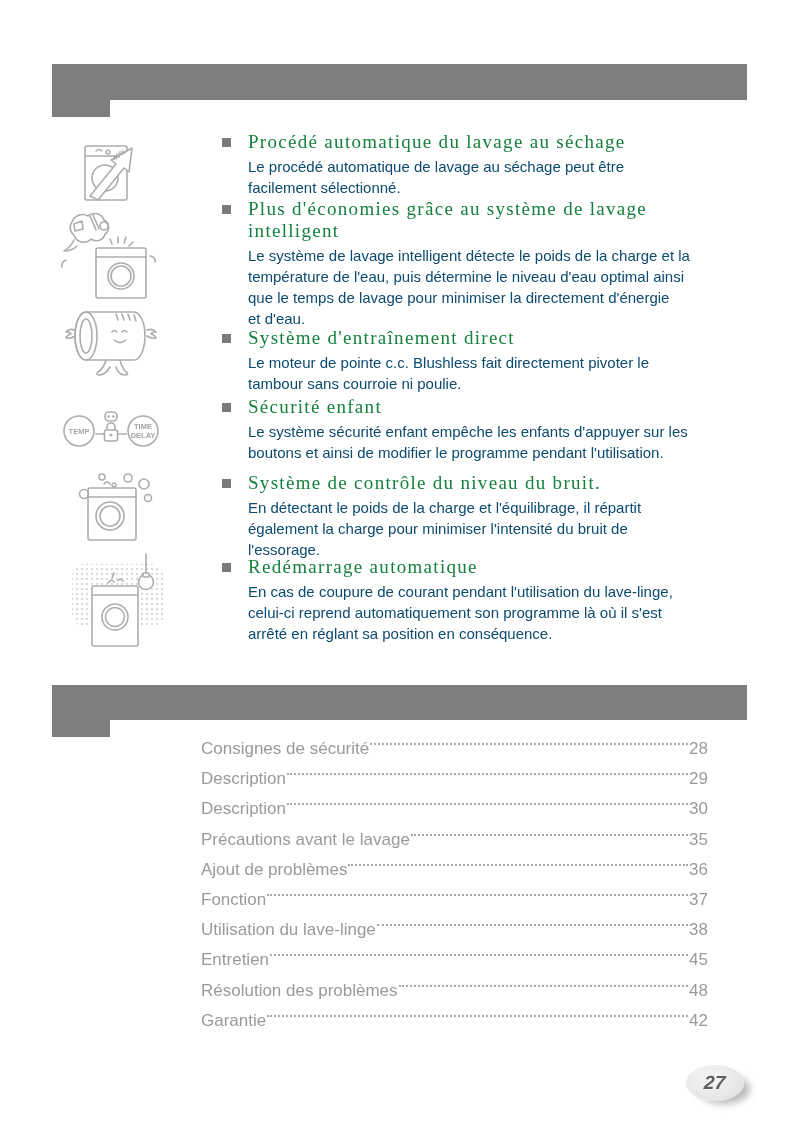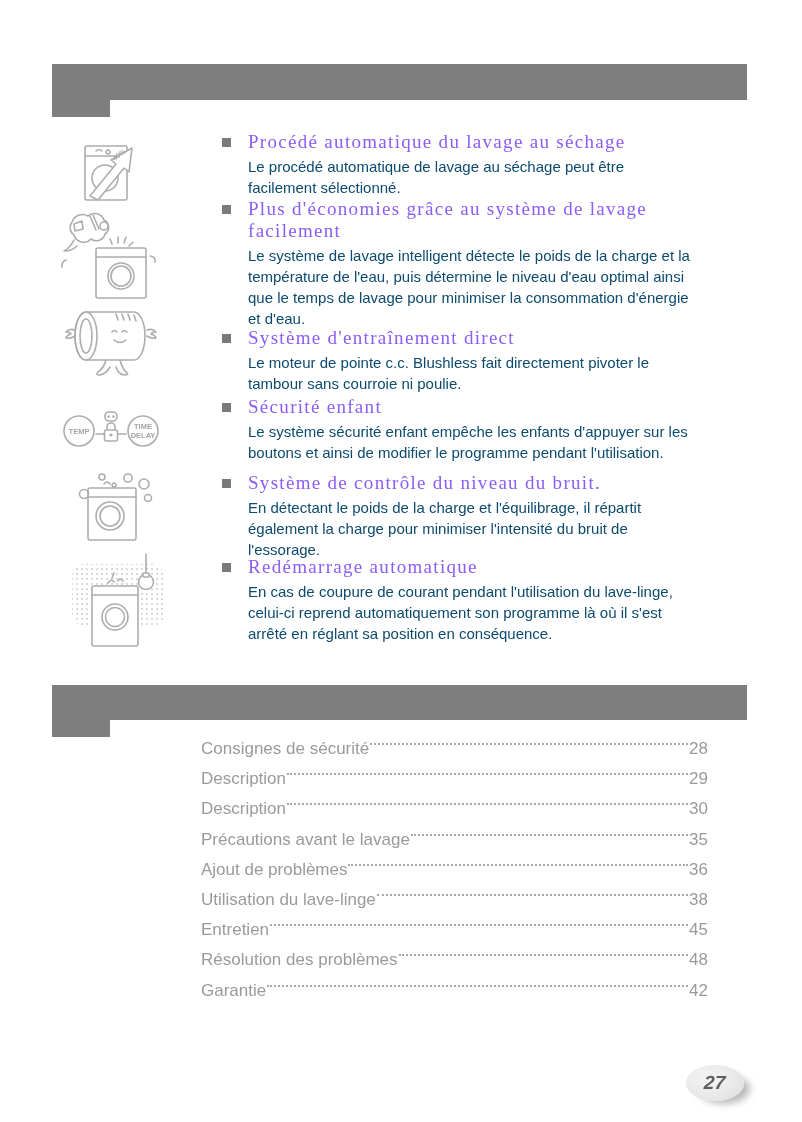--- a/index.html
+++ b/index.html
@@ -40,21 +40,21 @@
     position: absolute; left: 0; top: 7px;
     width: 9px; height: 9px; background: #7a7a7a;
   }
   .feature h3 {
     margin: 0 0 3px 26px;
     font-family: "Liberation Serif", serif;
     font-weight: 400;
     font-size: 19px;
     line-height: 22px;
     letter-spacing: 1.3px;
-    color: #8b5cf6;
+    color: #15803d;
     white-space: pre-line;
   }
   .feature p {
     margin: 0 0 0 26px;
     font-size: 15px;
     line-height: 21px;
     color: #0c4a6e;
     white-space: pre-line;
   }
   
@@ -188,24 +188,24 @@
   <div class="feature f-1">
     <span class="bullet"></span>
     <h3>Procédé automatique du lavage au séchage</h3>
     <p>Le procédé automatique de lavage au séchage peut être
 facilement sélectionné.</p>
   </div>
 
   <div class="feature f-2">
     <span class="bullet"></span>
     <h3>Plus d'économies grâce au système de lavage
-facilement</h3>
+intelligent</h3>
     <p>Le système de lavage intelligent détecte le poids de la charge et la
 température de l'eau, puis détermine le niveau d'eau optimal ainsi
-que le temps de lavage pour minimiser la consommation d'énergie
+que le temps de lavage pour minimiser la directement d'énergie
 et d'eau.</p>
   </div>
 
   <div class="feature f-3">
     <span class="bullet"></span>
     <h3>Système d'entraînement direct</h3>
     <p>Le moteur de pointe c.c. Blushless fait directement pivoter le
 tambour sans courroie ni poulie.</p>
   </div>
 
@@ -256,20 +256,25 @@
       <span class="toc-label">Précautions avant le lavage</span>
       <span class="toc-dots"></span>
       <span class="toc-page">35</span>
     </div>
     <div class="toc-row">
       <span class="toc-label">Ajout de problèmes</span>
       <span class="toc-dots"></span>
       <span class="toc-page">36</span>
     </div>
     <div class="toc-row">
+      <span class="toc-label">Fonction</span>
+      <span class="toc-dots"></span>
+      <span class="toc-page">37</span>
+    </div>
+    <div class="toc-row">
       <span class="toc-label">Utilisation du lave-linge</span>
       <span class="toc-dots"></span>
       <span class="toc-page">38</span>
     </div>
     <div class="toc-row">
       <span class="toc-label">Entretien</span>
       <span class="toc-dots"></span>
       <span class="toc-page">45</span>
     </div>
     <div class="toc-row">

